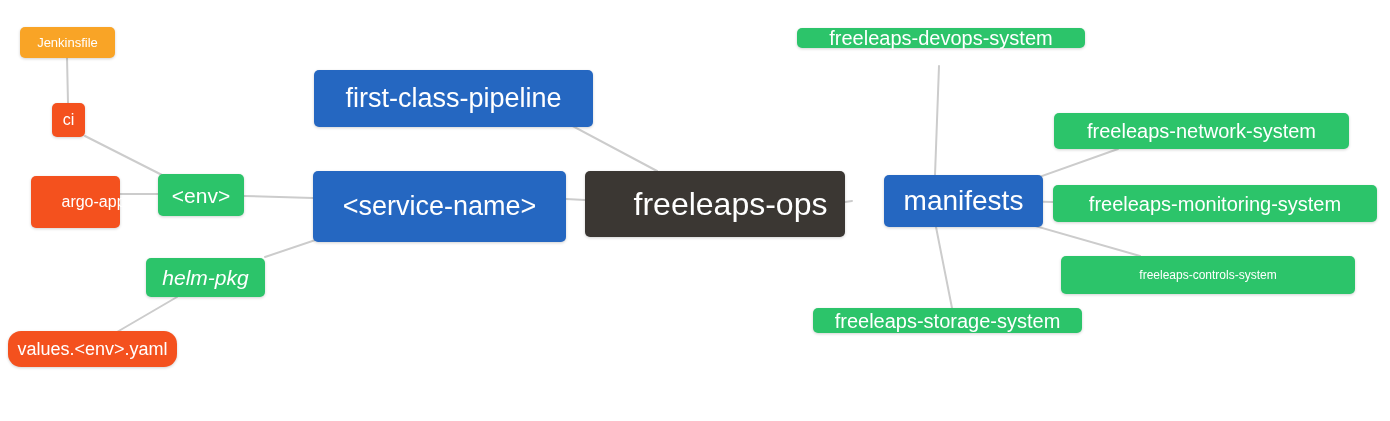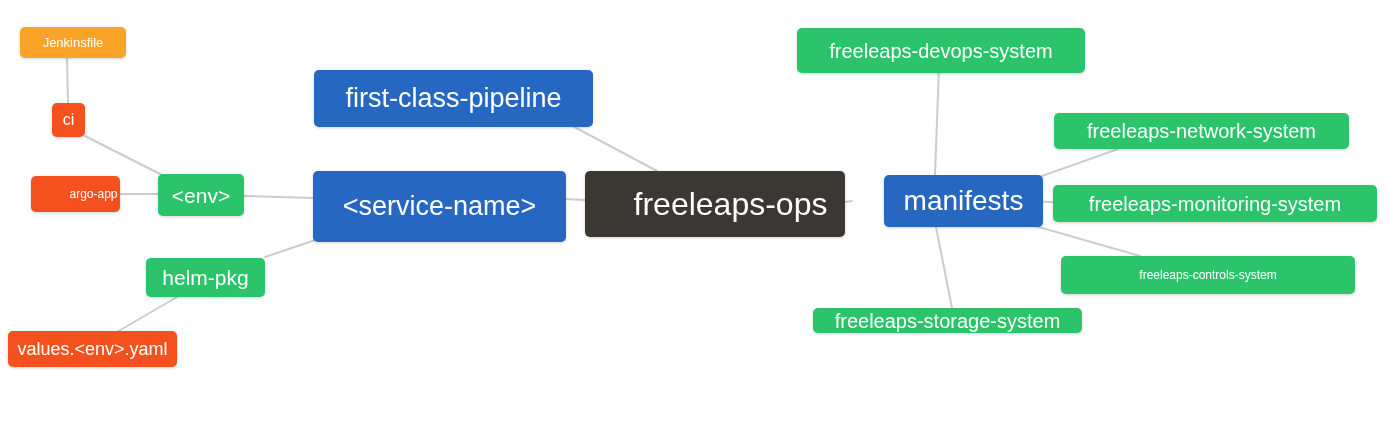--- a/index.html
+++ b/index.html
@@ -50,29 +50,29 @@
       <line x1="505" y1="90" x2="657" y2="171" stroke="#cccccc" stroke-width="2" stroke-linecap="round"></line>
       <line x1="566" y1="199" x2="585" y2="200" stroke="#cccccc" stroke-width="2" stroke-linecap="round"></line>
       <line x1="845" y1="202" x2="852" y2="201" stroke="#cccccc" stroke-width="2" stroke-linecap="round"></line>
       <line x1="935" y1="175" x2="939" y2="66" stroke="#cccccc" stroke-width="2" stroke-linecap="round"></line>
       <line x1="1011" y1="187" x2="1118" y2="149" stroke="#cccccc" stroke-width="2" stroke-linecap="round"></line>
       <line x1="1011" y1="201" x2="1053" y2="202" stroke="#cccccc" stroke-width="2" stroke-linecap="round"></line>
       <line x1="1011" y1="219" x2="1140" y2="256" stroke="#cccccc" stroke-width="2" stroke-linecap="round"></line>
       <line x1="936" y1="227" x2="952" y2="308" stroke="#cccccc" stroke-width="2" stroke-linecap="round"></line>
     </svg>
   <div>
-      <div class="node" style="left: 20px; top: 27px; width: 106px; height: 31px; background: rgb(249, 164, 38); font-size: 13px;">Jenkinsfile</div>
+      <div class="node" style="left: 20px; top: 27px; width: 95px; height: 31px; background: rgb(249, 164, 38); font-size: 13px;">Jenkinsfile</div>
       <div class="node" style="left: 52px; top: 103px; width: 33px; height: 34px; background: rgb(244, 81, 30); font-size: 16px;">ci</div>
-      <div class="node" style="left: 31px; top: 176px; width: 89px; height: 36px; background: rgb(244, 81, 30); font-size: 12px; padding-left: 36px;">argo-app</div>
+      <div class="node" style="left: 31px; top: 176px; width: 89px; height: 52px; background: rgb(244, 81, 30); font-size: 16px; padding-left: 36px;">argo-app</div>
       <div class="node" style="left: 158px; top: 174px; width: 86px; height: 42px; background: rgb(44, 196, 106); font-size: 21px;">&lt;env&gt;</div>
-      <div class="node" style="left: 146px; top: 258px; width: 119px; height: 39px; background: rgb(44, 196, 106); font-size: 21px;">helm-pkg</div>
-      <div class="node" style="left: 8px; top: 331px; width: 169px; height: 36px; background: rgb(244, 81, 30); font-size: 18px;">values.&lt;env&gt;.yaml</div>
+      <div class="node" style="left: 146px; top: 258px; width: 119px; height: 39px; background: rgb(44, 196, 106); font-size: 21px; font-style: italic;">helm-pkg</div>
+      <div class="node" style="left: 8px; top: 331px; width: 169px; height: 36px; background: rgb(244, 81, 30); font-size: 18px; border-radius: 13px;">values.&lt;env&gt;.yaml</div>
       <div class="node" style="left: 314px; top: 33px; width: 279px; height: 57px; background: rgb(37, 103, 193); font-size: 27px; margin-top: 37px;">first-class-pipeline</div>
       <div class="node" style="left: 313px; top: 171px; width: 253px; height: 71px; background: rgb(37, 103, 193); font-size: 27px;">&lt;service-name&gt;</div>
       <div class="node" style="left: 585px; top: 171px; width: 260px; height: 66px; background: rgb(59, 55, 51); font-size: 32px; padding-left: 31px;">freeleaps-ops</div>
       <div class="node" style="left: 884px; top: 175px; width: 159px; height: 52px; background: rgb(37, 103, 193); font-size: 28px;">manifests</div>
-      <div class="node" style="left: 797px; top: 28px; width: 288px; height: 45px; background: rgb(44, 196, 106); font-size: 20px;">freeleaps-devops-system</div>
+      <div class="node" style="left: 797px; top: 28px; width: 288px; height: 20px; background: rgb(44, 196, 106); font-size: 20px;">freeleaps-devops-system</div>
       <div class="node" style="left: 1054px; top: 113px; width: 295px; height: 36px; background: rgb(44, 196, 106); font-size: 20px;">freeleaps-network-system</div>
       <div class="node" style="left: 1053px; top: 185px; width: 324px; height: 37px; background: rgb(44, 196, 106); font-size: 20px;">freeleaps-monitoring-system</div>
       <div class="node" style="left: 1061px; top: 256px; width: 294px; height: 38px; background: rgb(44, 196, 106); font-size: 12px;">freeleaps-controls-system</div>
       <div class="node" style="left: 813px; top: 308px; width: 269px; height: 25px; background: rgb(44, 196, 106); font-size: 20px;">freeleaps-storage-system</div>
     </div>
 </div>
 
 </body></html>

